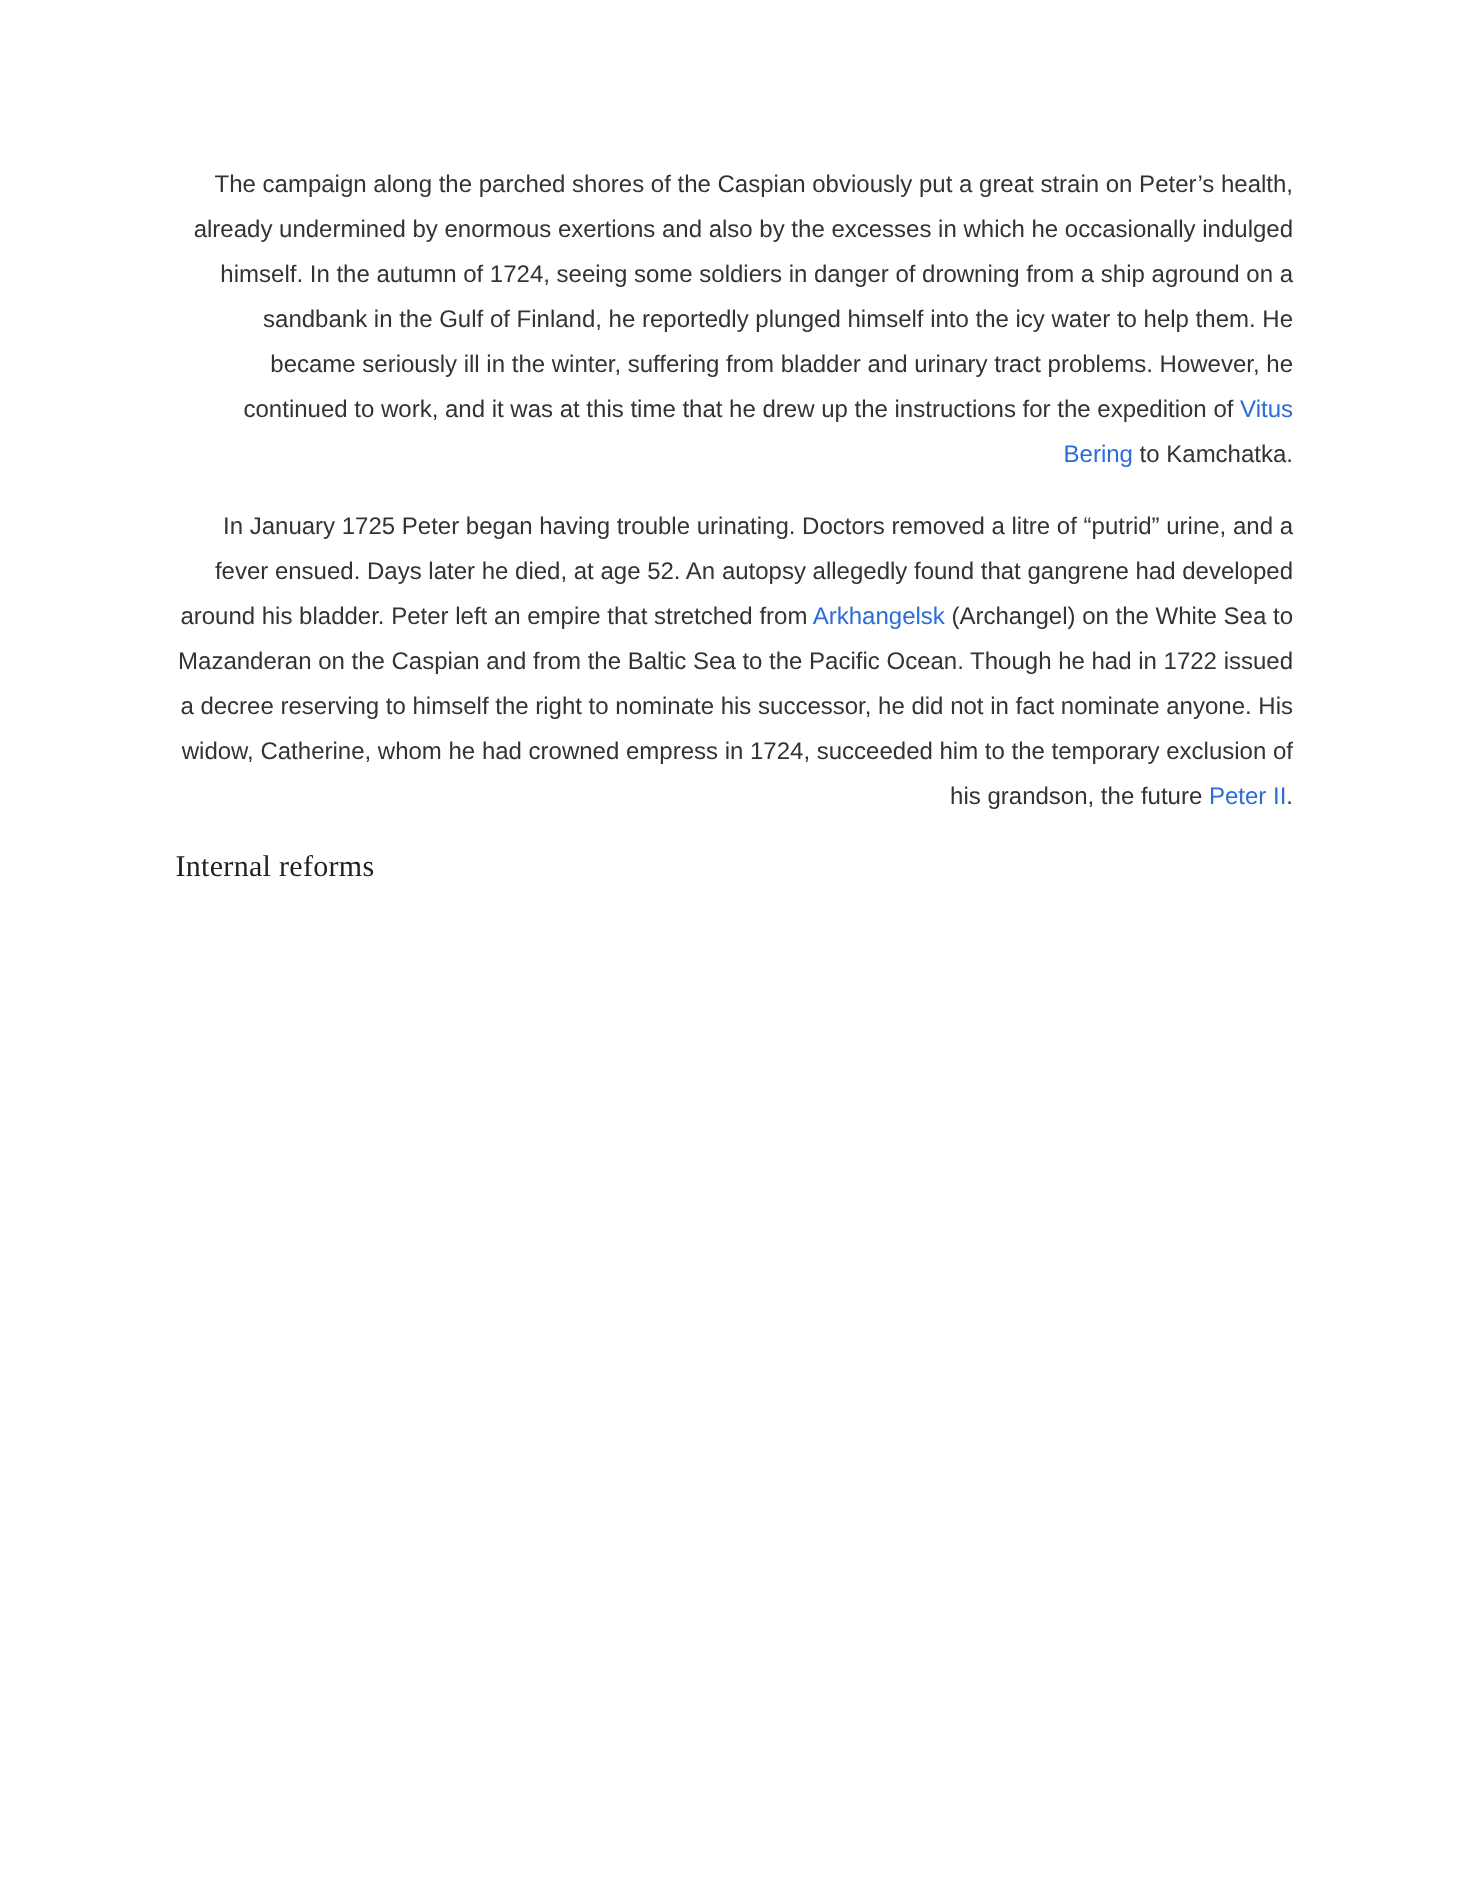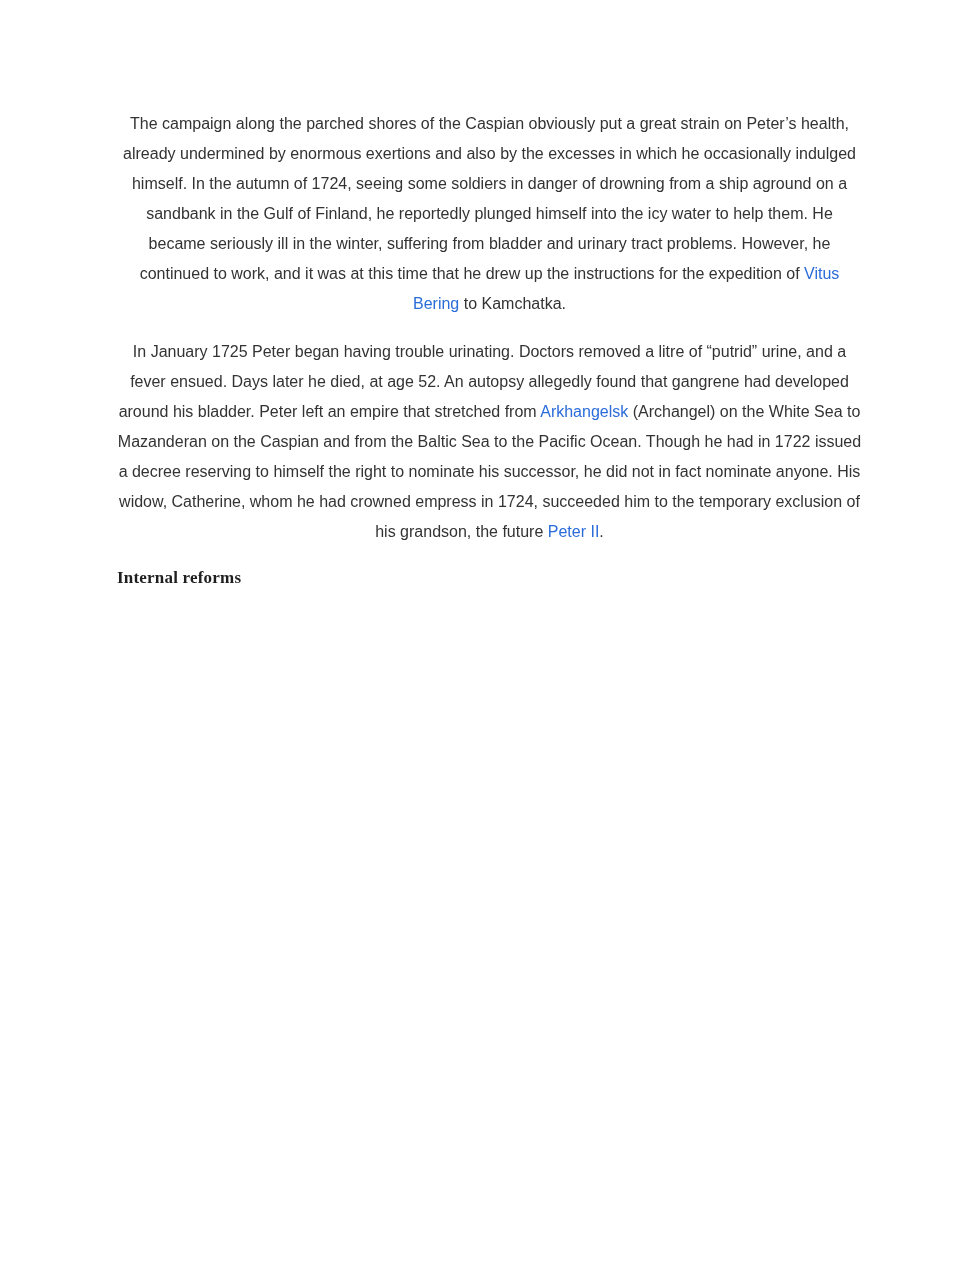--- a/index.html
+++ b/index.html
@@ -23,32 +23,32 @@
   .article {
     width: 745px;
     margin: 0 auto;
     padding-top: 109px;
   }
   .article p {
     font-size: 16px;
     line-height: 30px;
     color: var(--body-text);
     margin: 0 0 18px 0;
-    text-align: center;
+    text-align: right;
   }
   .article a.inline-link {
     color: var(--link);
     text-decoration: none;
     cursor: pointer;
   }
   .article h2 {
     font-family: "Liberation Serif", serif;
-    font-size: 17px;
+    font-size: 20px;
     line-height: 26px;
-    font-weight: 700;
+    font-weight: 400;
     color: var(--heading-text);
     margin: 4px 0 0 0;
     letter-spacing: 0.2px;
   }
 </style>
 </head>
 <body>
 
 <main class="article">
   <div id="paragraphs">

